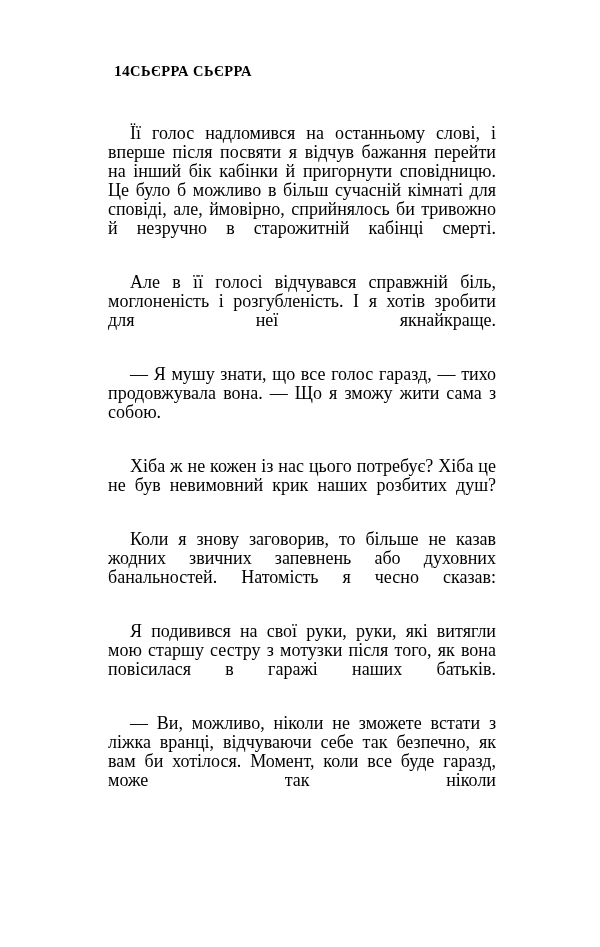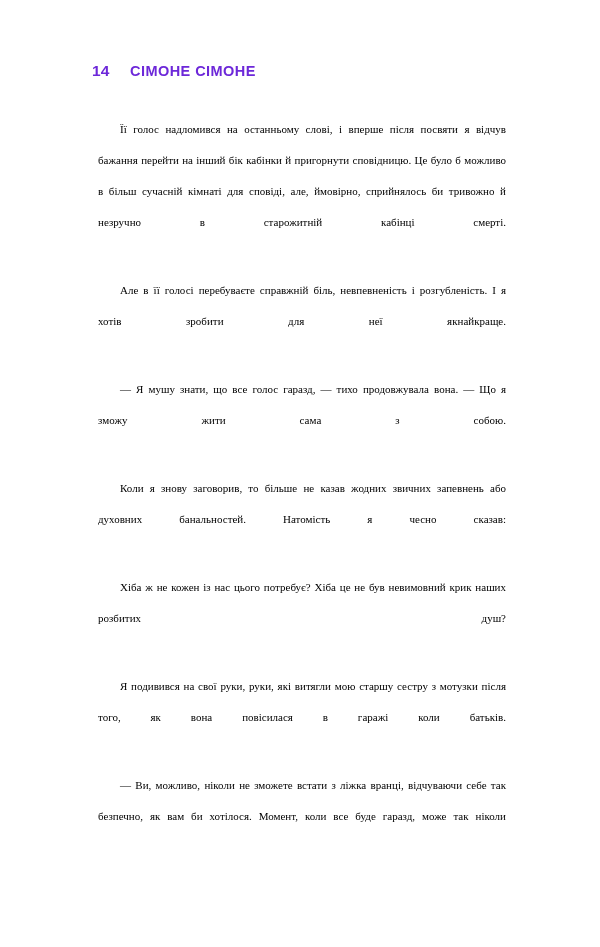--- a/index.html
+++ b/index.html
@@ -27,77 +27,78 @@
 
   
   .running-head {
     position: absolute;
     left: 92px;
     top: 62px;
     width: 420px;
     height: 22px;
     display: flex;
     align-items: baseline;
-    font-family: Liberation Sans, sans-serif;
+    font-family: Liberation Serif, serif;
     font-weight: bold;
     font-size: 15.5px;
     letter-spacing: 0.2px;
-    color: #6d28d9;
+    color: #000000;
     white-space: nowrap;
+    text-align: right;
   }
   .folio {
     display: inline-block;
     min-width: 38px;
   }
   .running-title {
     display: inline-block;
     font-size: 14.5px;
     letter-spacing: 0.45px;
   }
 
   
   .textblock {
     position: absolute;
     left: 92px;
     top: 108px;
     width: 420px;
   }
 
   p.para {
-    margin: 6px;
+    margin: 16px;
     padding: 0;
     text-indent: 22px;
     text-align: justify;
     text-justify: inter-word;
-    font-size: 11px;
-    line-height: 31px;
+    font-size: 18px;
+    line-height: 19px;
     hyphens: manual;
     word-spacing: 0.1px;
   }
 
   
   p.para:after {
     content: "";
     display: inline-block;
     width: 100%;
   }
 </style>
 </head>
 <body>
 
 <div class="page">
 
   <div class="running-head">
     <span class="folio">14</span>
-    <span class="running-title">СІМОНЕ СІМОНЕ</span>
+    <span class="running-title">СЬЄРРА СЬЄРРА</span>
   </div>
 
   <div class="textblock">
     <p class="para">Її голос надломився на останньому слові, і вперше після посвяти я відчув бажання перейти на інший бік кабінки й пригорнути сповідницю. Це було б мож­ливо в більш сучасній кімнаті для сповіді, але, ймо­вірно, сприйнялось би тривожно й незручно в старо­житній кабінці смерті.</p>
-    <p class="para">Але в її голосі перебуваєте справжній біль, невпев­неність і розгубленість. І я хотів зробити для неї як­найкраще.</p>
+    <p class="para">Але в її голосі відчувався справжній біль, могло­неність і розгубленість. І я хотів зробити для неї як­найкраще.</p>
     <p class="para">— Я мушу знати, що все голос гаразд, — тихо про­довжувала вона. — Що я зможу жити сама з собою.</p>
+    <p class="para">Хіба ж не кожен із нас цього потребує? Хіба це не був невимовний крик наших розбитих душ?</p>
     <p class="para">Коли я знову заговорив, то більше не казав жодних звичних запевнень або духовних банальностей. На­томість я чесно сказав:</p>
-    <p class="para">Хіба ж не кожен із нас цього потребує? Хіба це не був невимовний крик наших розбитих душ?</p>
-    <p class="para">Я подивився на свої руки, руки, які витягли мою старшу сестру з мотузки після того, як вона повісила­ся в гаражі коли батьків.</p>
+    <p class="para">Я подивився на свої руки, руки, які витягли мою старшу сестру з мотузки після того, як вона повісила­ся в гаражі наших батьків.</p>
     <p class="para">— Ви, можливо, ніколи не зможете встати з ліжка вранці, відчуваючи себе так безпечно, як вам би хоті­лося. Момент, коли все буде гаразд, може так ніколи</p>
   </div>
 
 </div>
 
 </body></html>

